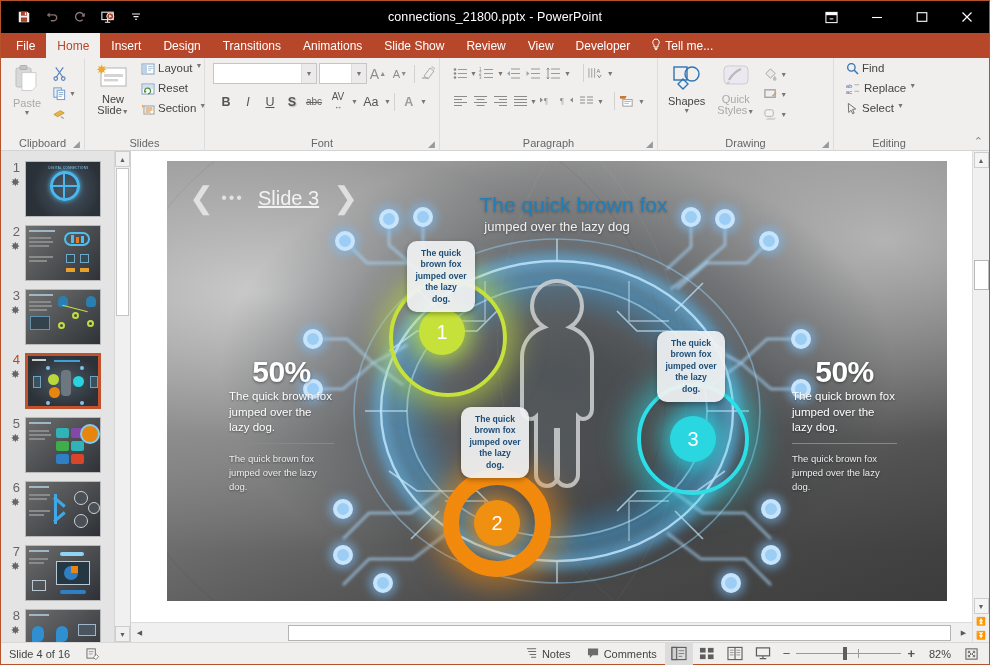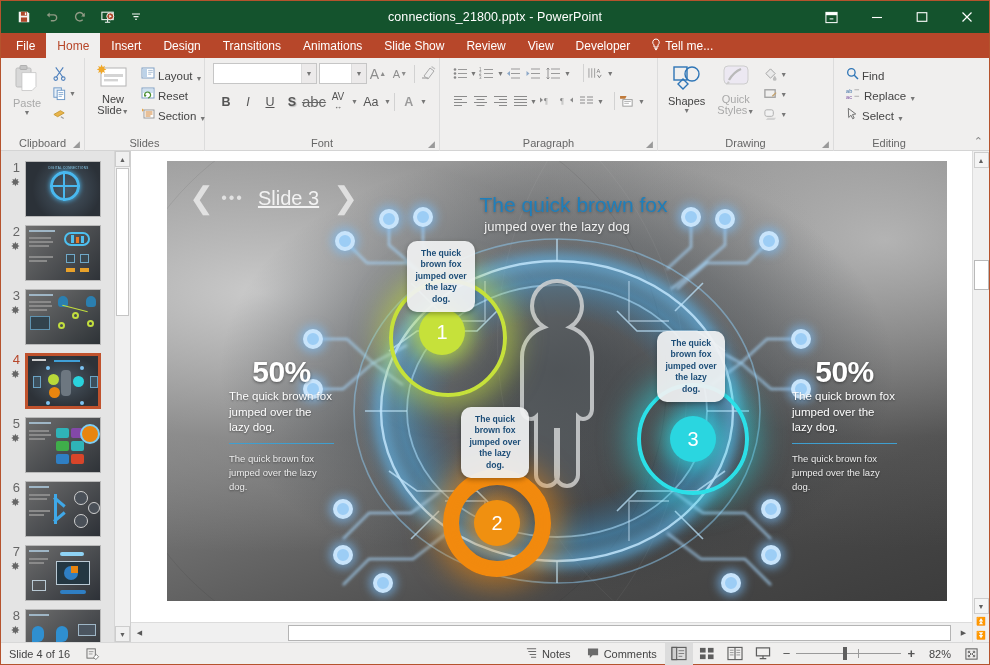--- a/index.html
+++ b/index.html
@@ -9,21 +9,21 @@
     font-size: 12px;
     background: #ffffff;
     color:#444;
     -webkit-font-smoothing: antialiased;
   }
   .app { width:990px; height:665px; position:relative; display:flex; flex-direction:column;
          border:1px solid #b5532d; }
 
   
   .titlebar {
-    height:32px; background:#14532d; display:flex; align-items:center;
+    height:32px; background:#000000; display:flex; align-items:center;
     position:relative; flex:0 0 32px; color:#fff;
   }
   .qat { display:flex; align-items:center; gap:2px; padding-left:10px; }
   .qat-btn { width:26px; height:24px; display:flex; align-items:center; justify-content:center;
              color:#fff; opacity:.95; cursor:pointer; }
   .qat-btn.dim { opacity:.55; }
   .qat-btn svg { display:block; }
   .title-text {
     position:absolute; left:0; right:0; text-align:center; font-size:12.5px; color:#fff;
     pointer-events:none; letter-spacing:.1px;
@@ -52,21 +52,21 @@
             border-right:1px solid #dcdcdc; }
   .rgroup-body { flex:1; display:flex; align-items:flex-start; padding:3px 4px 0 4px; }
   .rgroup-label { height:17px; font-size:11px; color:#666; text-align:center;
                   display:flex; align-items:center; justify-content:center; position:relative; }
   .rgroup-label .dlg { position:absolute; right:4px; bottom:2px; font-size:9px; color:#999; cursor:pointer; }
   .bigbtn { display:flex; flex-direction:column; align-items:center; justify-content:flex-start;
             padding:3px 6px; cursor:pointer; color:#6f6f6f; min-width:42px; }
   .bigbtn .lbl { font-size:11px; margin-top:2px; line-height:11px; text-align:center; color:#444; }
   .bigbtn.disabled { color:#b0b0b0; }
   .bigbtn.disabled .lbl { color:#a9a9a9; }
-  .smallbtn { display:flex; align-items:flex-end; gap:3px; height:20px; padding:0 4px;
+  .smallbtn { display:flex; align-items:flex-start; gap:3px; height:20px; padding:0 4px;
               font-size:11.5px; color:#444; cursor:pointer; white-space:nowrap; }
   .icobox { display:flex; align-items:center; justify-content:center; }
   .col { display:flex; flex-direction:column; justify-content:flex-start; }
   .row { display:flex; align-items:center; }
   .tiny { width:20px; height:20px; display:flex; align-items:center; justify-content:center;
           cursor:pointer; color:#6f6f6f; }
   .caret { font-size:7px; color:#777; line-height:1; }
 
   .fontname { width:104px; height:21px; background:#fff; border:1px solid #c6c6c6;
               display:flex; align-items:center; }
@@ -411,21 +411,21 @@
                   <path d="M10.5 1.5l3.5 2.5" stroke="#c0c0c0" stroke-width="1.3"></path>
                 </svg>
             </span>
           </div>
         </div>
         <div class="row" style="padding-left:6px; margin-top:7px">
           <div class="fmtbtn" style="font-weight:bold;color:#555">B</div>
           <div class="fmtbtn" style="font-style:italic;color:#555">I</div>
           <div class="fmtbtn" style="text-decoration:underline;color:#555">U</div>
           <div class="fmtbtn" style="font-weight:bold;color:#555;text-shadow:1px 1px 1px #bbb">S</div>
-          <div class="fmtbtn" style="text-decoration:line-through;color:#666;font-size:15px">abc</div>
+          <div class="fmtbtn" style="text-decoration:line-through;color:#666;font-size:10px">abc</div>
           <div class="fmtbtn" style="width:26px">
             <span style="font-size:10px;color:#555;line-height:9px;text-align:center">
               <span>AV</span><br><span style="font-size:8px">↔</span>
             </span>
           </div>
           <span class="caret">▼</span>
           <div class="fmtbtn" style="width:26px;color:#555">Aa</div>
           <span class="caret">▼</span>
           <span class="sep"></span>
           <div class="fmtbtn" style="color:#9b9b9b;font-weight:bold">A</div>

